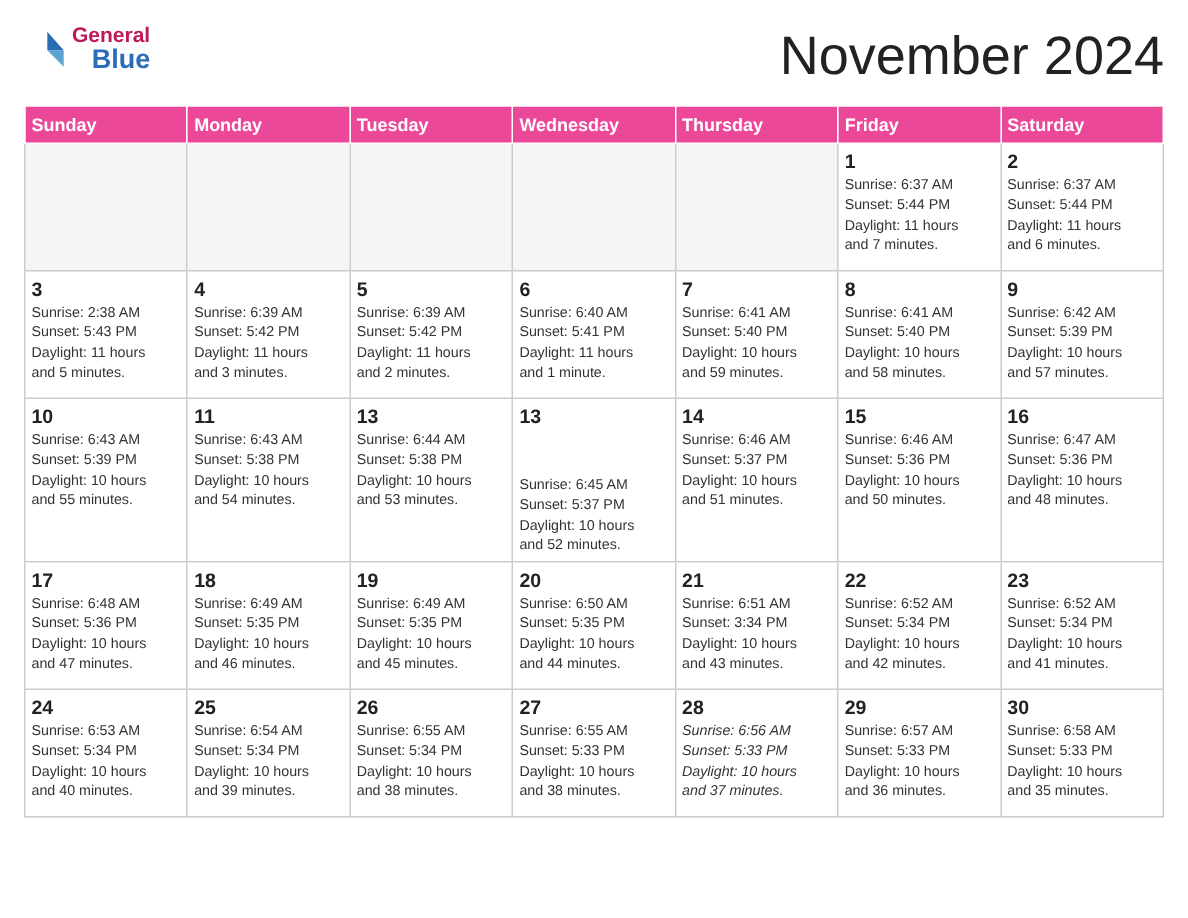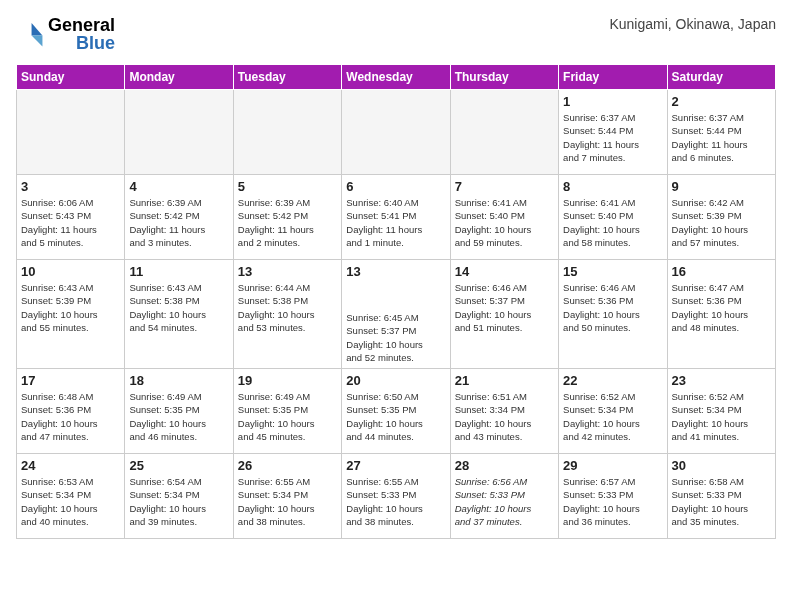--- a/index.html
+++ b/index.html
@@ -20,23 +20,23 @@
       display: flex;
       align-items: center;
       gap: 4px;
     }
     .logo-text {
       display: flex;
       flex-direction: column;
       line-height: 1;
     }
     .logo-general {
-      font-size: 18px;
+      font-size: 14px;
       font-weight: bold;
-      color: #000000;
+      color: #be185d;
     }
     .logo-blue {
       font-size: 18px;
       font-weight: bold;
       color: #2a6db5;
       text-align: right;
     }
     .logo-icon {
       width: 28px;
       height: 28px;
@@ -52,21 +52,21 @@
     .location {
       font-size: 14px;
       color: #444;
     }
     table {
       width: 100%;
       border-collapse: collapse;
       table-layout: fixed;
     }
     th {
-      background: #a21caf;
+      background: #ec4899;
       color: #fff;
       font-size: 12px;
       font-weight: bold;
       padding: 5px 4px;
       text-align: left;
       border: 1px solid #fff;
     }
     td {
       border: 1px solid #ccc;
       vertical-align: top;
@@ -100,21 +100,21 @@
     <svg class="logo-icon" viewBox="0 0 36 36">
       <polygon points="20,4 34,20 20,20" fill="#2a6db5"></polygon>
       <polygon points="20,20 34,20 34,34" fill="#5ba3d0"></polygon>
     </svg>
     <div class="logo-text">
       <span class="logo-general">General</span>
       <span class="logo-blue">Blue</span>
     </div>
   </div>
   <div class="title-block">
-    <div class="location">Kunigami, Okinawa, Japan</div>
+    <div class="month-title">November 2024</div>
   </div>
 </div>
 
 <table>
   <thead>
     <tr>
     <th>Sunday</th>
         <th>Monday</th>
         <th>Tuesday</th>
         <th>Wednesday</th>
@@ -141,21 +141,21 @@
           <span class="day-num">2</span>
           <div class="day-info" style="white-space: pre-line;">Sunrise: 6:37 AM
 Sunset: 5:44 PM
 Daylight: 11 hours
 and 6 minutes.</div>
         </td>
       </tr>
       <tr>
         <td>
           <span class="day-num">3</span>
-          <div class="day-info" style="white-space: pre-line;">Sunrise: 6:06 AM
+          <div class="day-info" style="white-space: pre-line;">Sunrise: 2:38 AM
 Sunset: 5:43 PM
 Daylight: 11 hours
 and 5 minutes.</div>
         </td>
         <td>
           <span class="day-num">4</span>
           <div class="day-info" style="white-space: pre-line;">Sunrise: 6:39 AM
 Sunset: 5:42 PM
 Daylight: 11 hours
 and 3 minutes.</div>

